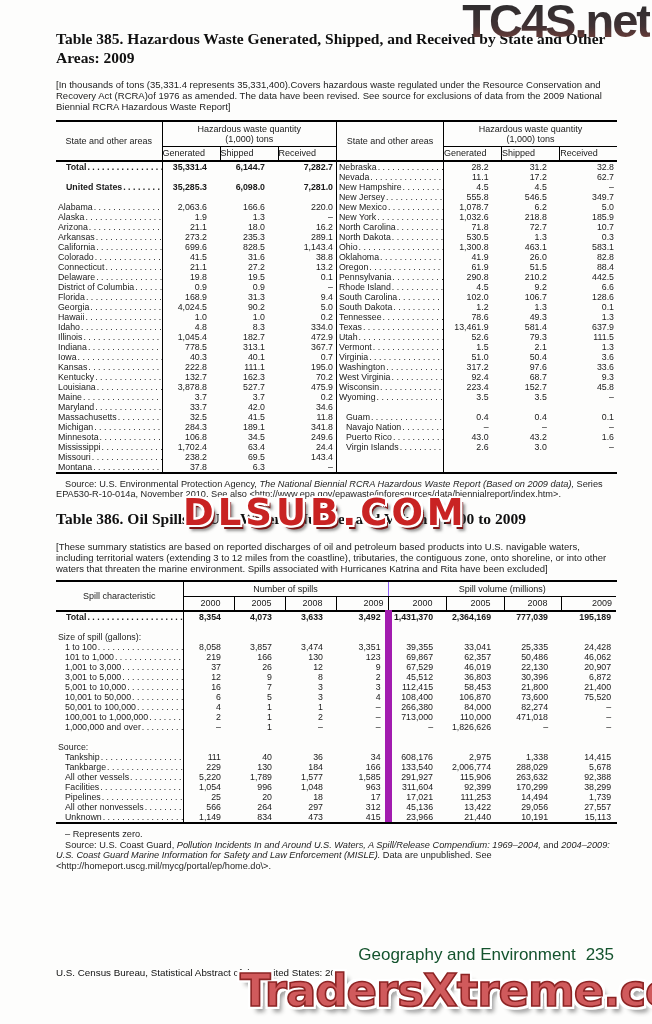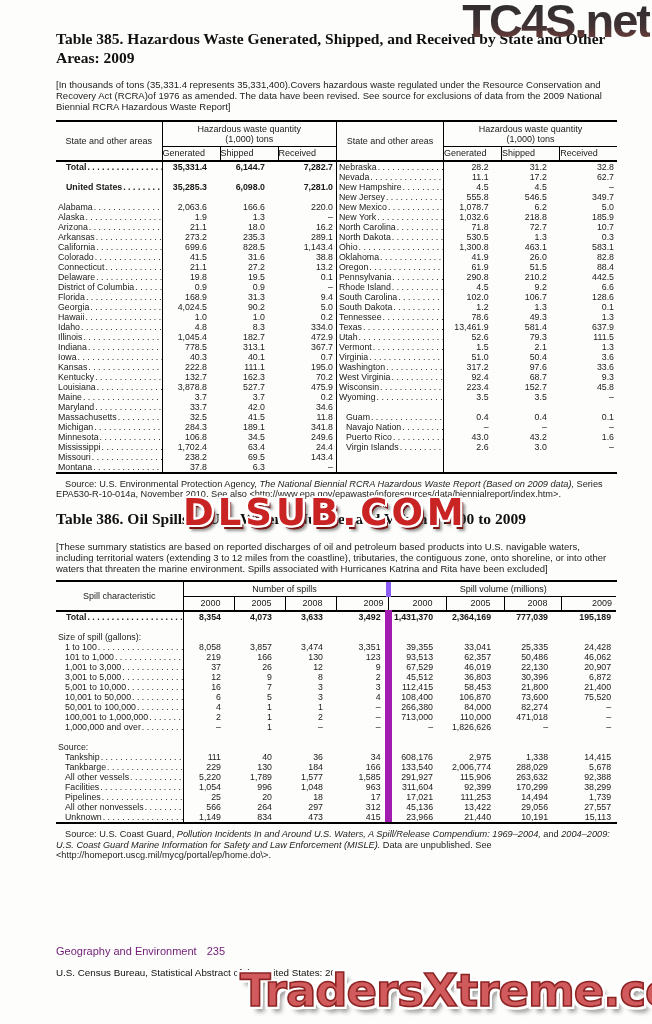--- a/index.html
+++ b/index.html
@@ -33,36 +33,36 @@
   .dots{flex:1;white-space:nowrap;overflow:hidden;margin-left:1px;color:#222;}
   .dots::after{content:" . . . . . . . . . . . . . . . . . . . . . . . . . . . . . . . . . . . . .";}
   .num{text-align:right;padding-right:13px;white-space:nowrap;}
   .t385 .c2{padding-right:3px;}
   .b{font-weight:bold;}
   .sec{font-weight:normal;}
 
   
   .tw386{border-top:2px solid #000;border-bottom:2px solid #000;margin-top:6px;}
   .t386{width:560px;}
-  .t386 .grouph.gleft{border-right:5px solid #8b5cf6;}
+  .t386 .grouph.gleft{border-right:1px solid #8b5cf6;}
   .t386 .colh{text-align:right;padding-right:13px;}
   .t386 .colh.cl3,.t386 .colh.cl7{padding-right:4px;}
   .t386 .colh.cl3{border-right:1px solid #000;}
   .t386 .c3{padding-right:4px;border-right:7px solid #a21caf;margin-top:8px;}
   .t386 .c7{padding-right:5px;}
   tr.sp1 td{height:5px;line-height:5px;}
   tr.sp2 td{height:4px;line-height:4px;}
 
   
   .fns{margin-top:5px;font-size:9.2px;line-height:10.8px;color:#1d1d1d;}
   .fns p{margin:0;text-indent:9px;}
 
   
   .pgfoot{position:absolute;top:945px;left:56px;width:558px;display:flex;
-          justify-content:flex-start;gap:10px;font-size:11px;color:#701a75;z-index:1;}
+          justify-content:flex-end;gap:10px;font-size:17px;color:#14532d;z-index:1;}
   .credit{position:absolute;top:967px;left:56px;font-size:9.8px;color:#111;z-index:1;}
 
   
   .wm-tc4s{position:absolute;top:-7px;right:2px;z-index:5;font-family:"Liberation Sans",sans-serif;
            font-weight:bold;font-size:47px;letter-spacing:-2px;color:#463430;}
   @supports ((-webkit-background-clip:text) or (background-clip:text)){
     .wm-tc4s{background:linear-gradient(180deg,#2d2d2e 15%,#403234 60%,#8a453c 100%);
              -webkit-background-clip:text;background-clip:text;color:transparent;}
   }
   .wm-dlsub{position:absolute;top:491px;left:183px;z-index:6;font-family:"DejaVu Sans",sans-serif;
@@ -895,21 +895,21 @@
               <td class="stub">
                 <div class="lead ind">
                   <span class="lbl">101 to 1,000</span>
                   <span class="dots"></span>
                 </div>
               </td>
               <td class="num c0">219</td>
               <td class="num c1">166</td>
               <td class="num c2">130</td>
               <td class="num c3">123</td>
-              <td class="num c4">93,513</td>
+              <td class="num c4">69,867</td>
               <td class="num c5">62,357</td>
               <td class="num c6">50,486</td>
               <td class="num c7 last">46,062</td>
             </tr>
             <tr>
               <td class="stub">
                 <div class="lead ind">
                   <span class="lbl">1,001 to 3,000</span>
                   <span class="dots"></span>
                 </div>
@@ -1155,20 +1155,21 @@
               <td class="num c4">23,966</td>
               <td class="num c5">21,440</td>
               <td class="num c6">10,191</td>
               <td class="num c7 last">15,113</td>
             </tr>
           </tbody>
       </table>
     </div>
 
     <div class="fns">
+      <p><span>– Represents zero.</span></p>
       <p><span>Source: U.S. Coast Guard, </span><i>Pollution Incidents In and Around U.S. Waters, A Spill/Release Compendium: 1969–2004,</i><span> and </span><i>2004–2009: U.S. Coast Guard Marine Information for Safety and Law Enforcement (MISLE).</i><span> Data are unpublished. See &lt;http://homeport.uscg.mil/mycg/portal/ep/home.do\&gt;.</span></p>
     </div>
 
   </div>
 
   <div class="wm-dlsub">DLSUB.COM</div>
 
   <div class="pgfoot">
     <span>Geography and Environment</span>
     <span>235</span>

